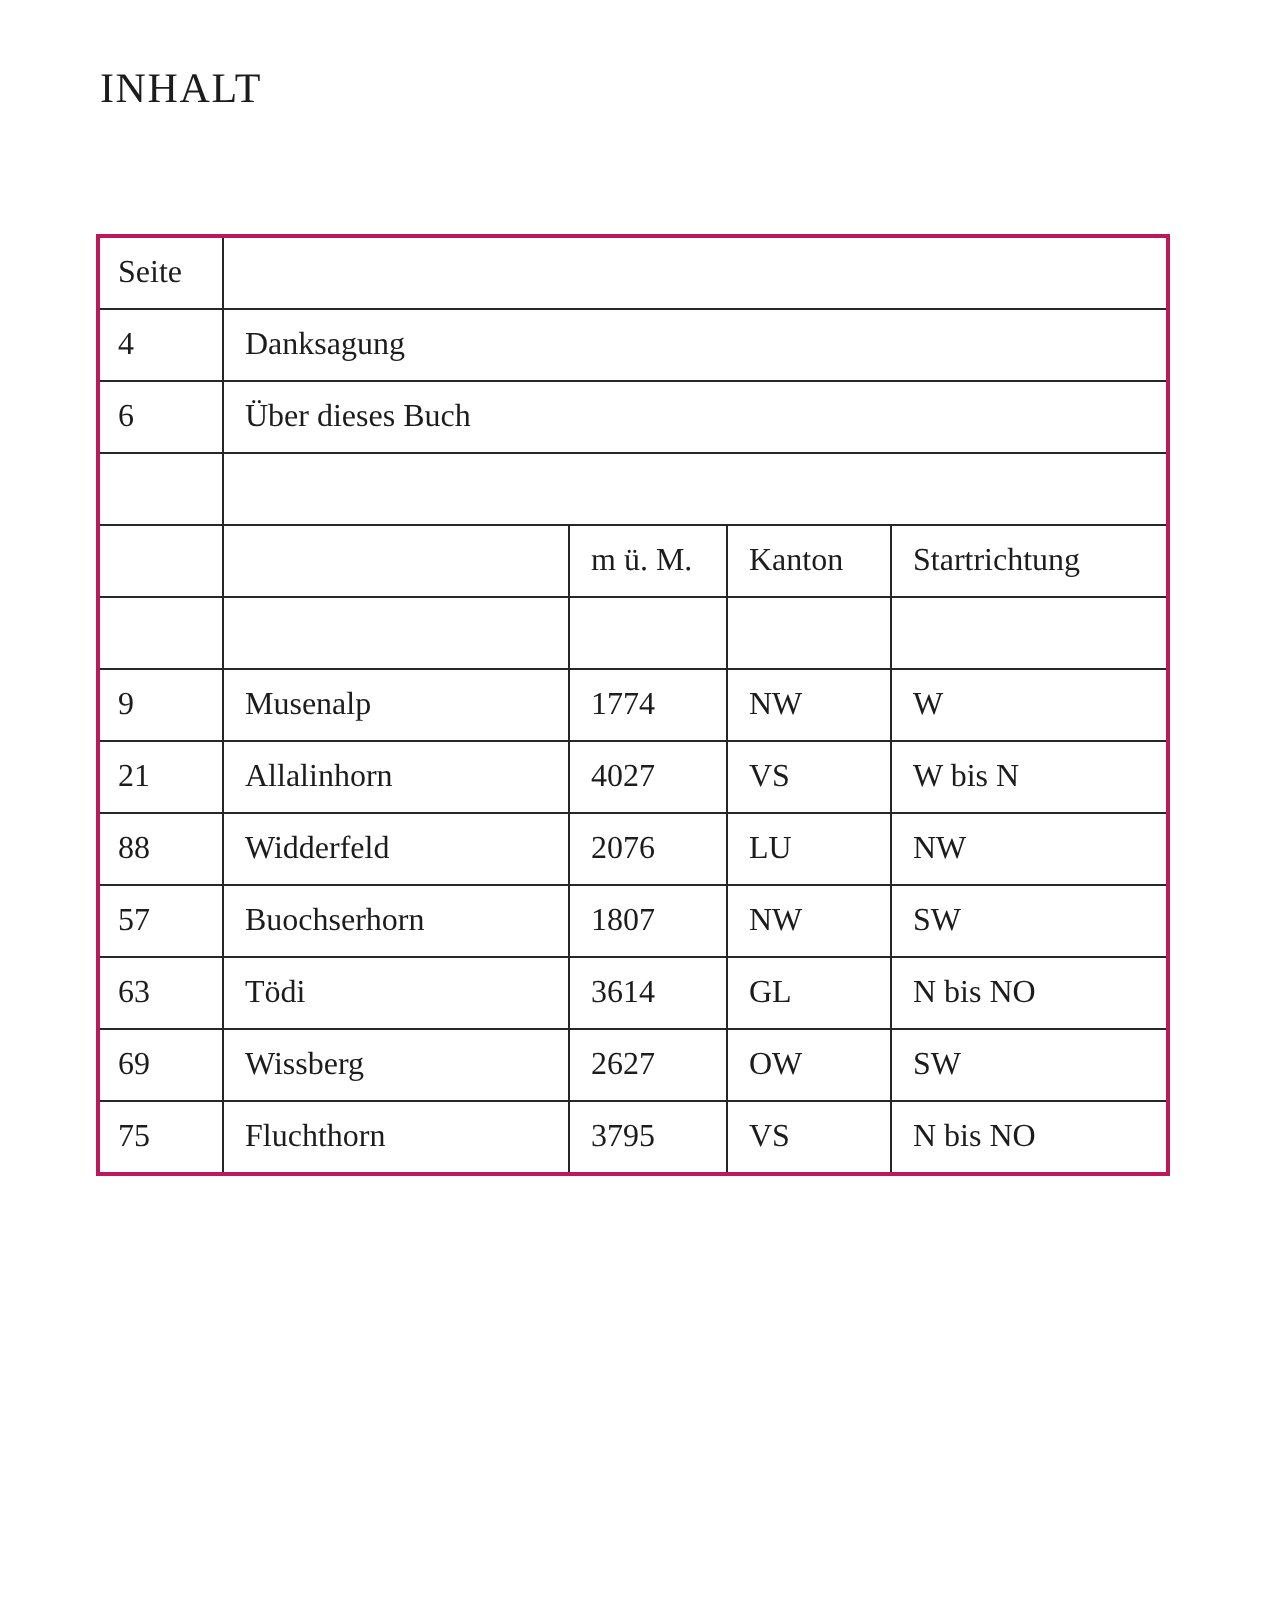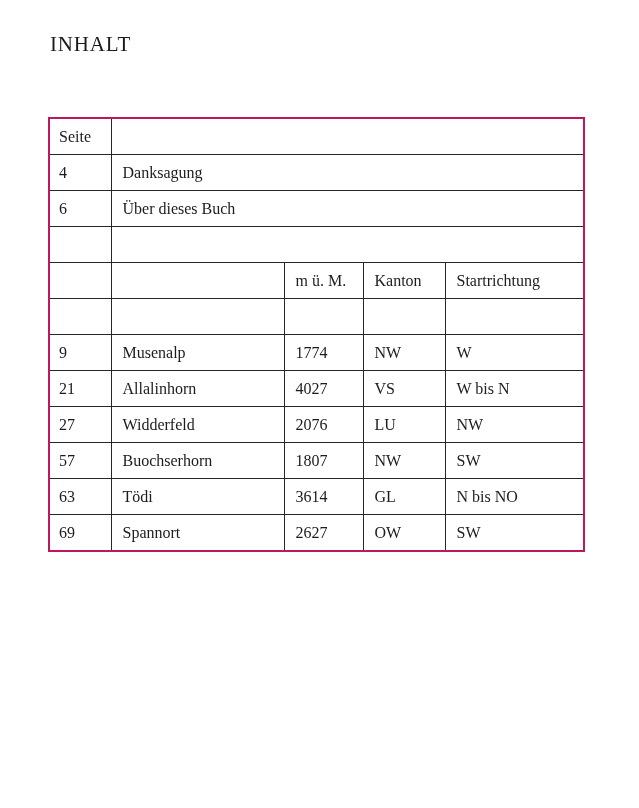--- a/index.html
+++ b/index.html
@@ -98,21 +98,21 @@
       <td>W</td>
     </tr>
     <tr>
       <td class="c-page">21</td>
       <td>Allalinhorn</td>
       <td>4027</td>
       <td>VS</td>
       <td>W bis N</td>
     </tr>
     <tr>
-      <td class="c-page">27</td>
+      <td class="c-page">88</td>
       <td>Widderfeld</td>
       <td>2076</td>
       <td>LU</td>
       <td>NW</td>
     </tr>
     <tr>
       <td class="c-page">57</td>
       <td>Buochserhorn</td>
       <td>1807</td>
       <td>NW</td>
@@ -120,19 +120,26 @@
     </tr>
     <tr>
       <td class="c-page">63</td>
       <td>Tödi</td>
       <td>3614</td>
       <td>GL</td>
       <td>N bis NO</td>
     </tr>
     <tr>
       <td class="c-page">69</td>
-      <td>Spannort</td>
+      <td>Wissberg</td>
       <td>2627</td>
       <td>OW</td>
       <td>SW</td>
+    </tr>
+    <tr>
+      <td class="c-page">75</td>
+      <td>Fluchthorn</td>
+      <td>3795</td>
+      <td>VS</td>
+      <td>N bis NO</td>
     </tr>
   </tbody>
 </table>
 
 </body></html>

